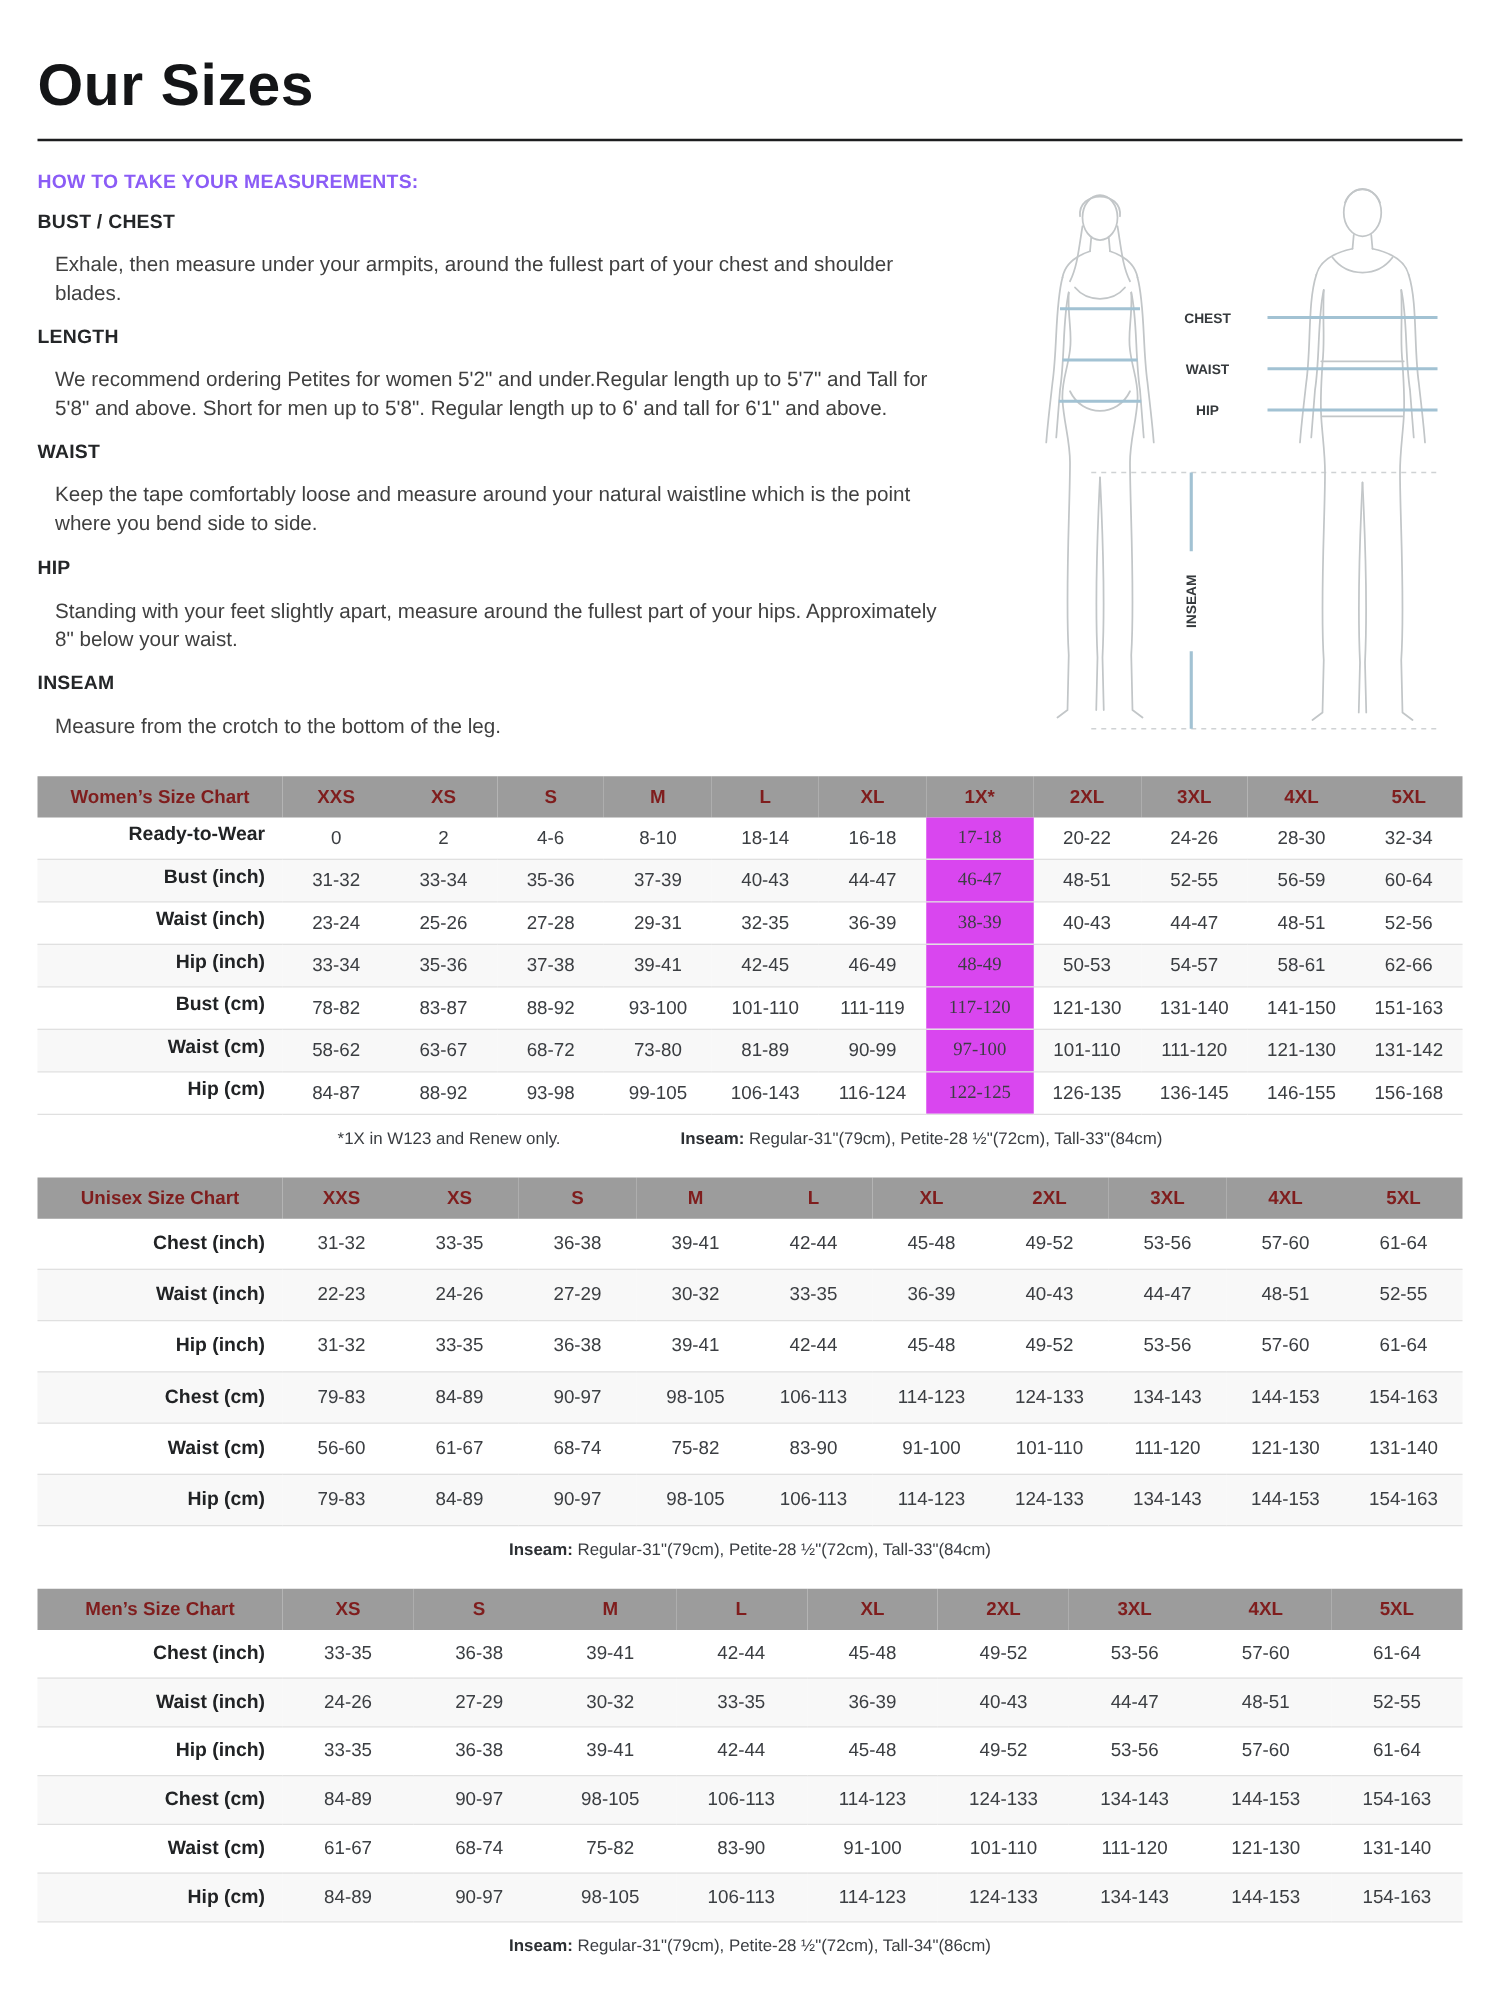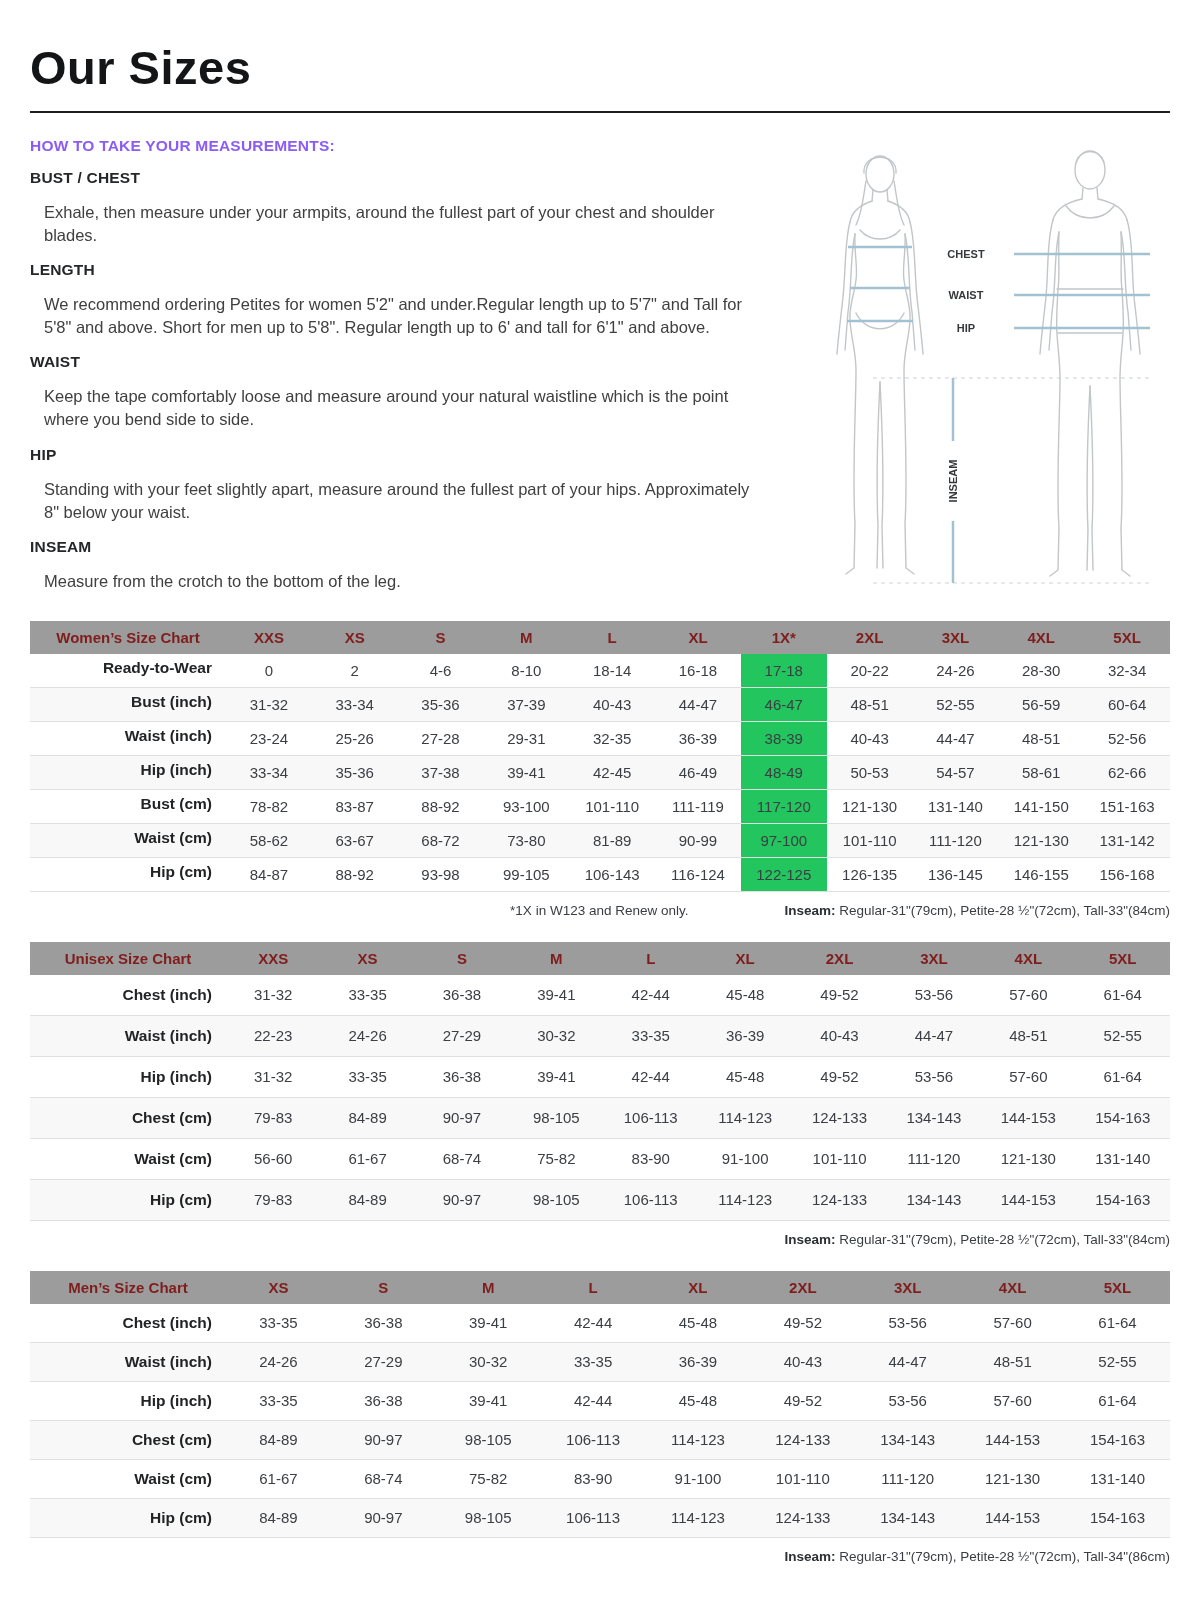--- a/index.html
+++ b/index.html
@@ -35,26 +35,26 @@
     padding: 8px 4px; text-align: center;
   }
   .size-table thead th:first-child { width: 196px; }
   .size-table tbody tr { border-bottom: 1px solid #e0e0e0; }
   .size-table tbody tr:nth-child(even) { background: #f8f8f8; }
   .size-table tbody th {
     font-size: 15.5px; color: #212325; text-align: right;
     padding: 4px 14px 8px 4px; font-weight: bold;
   }
   .size-table tbody td { font-size: 15px; color: #3b3e42; text-align: center; padding: 8px 2px; }
-  .size-table td.hl { background: #22c55e; }
+  .size-table td.hl { background: #d946ef; font-family: Liberation Serif, serif; }
   .t2 tbody th, .t2 tbody td { padding-top: 11px; padding-bottom: 11px; }
   .t3 tbody th, .t3 tbody td { padding-top: 10px; padding-bottom: 10px; }
 
   .notes {
-    display: flex; justify-content: flex-end; align-items: baseline; gap: 96px;
+    display: flex; justify-content: center; align-items: baseline; gap: 96px;
     font-size: 13.5px; color: #3a3d41; margin: 11px 0 24px 0;
   }
   .notes b { font-weight: bold; color: #2c2f33; }
 </style>
 </head>
 <body>
 
 <div class="container">
 
   <h1>Our Sizes</h1>

